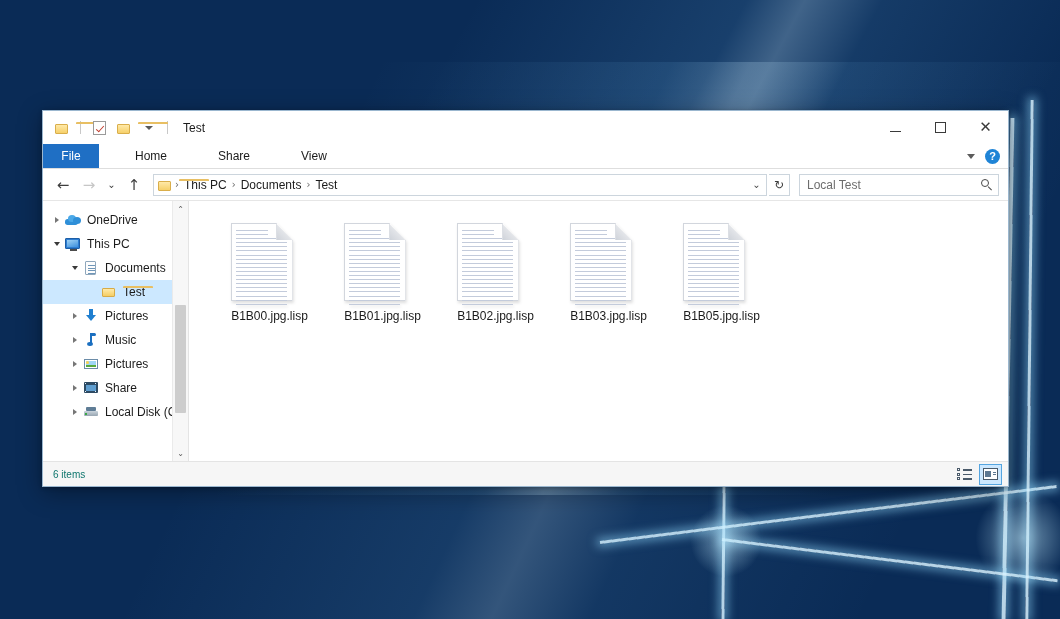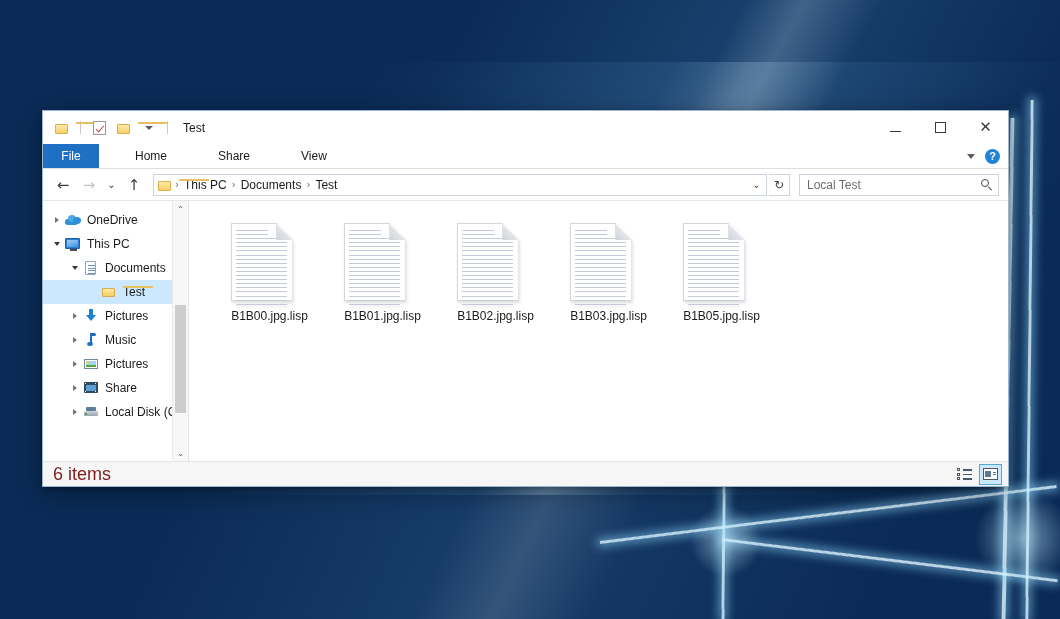--- a/index.html
+++ b/index.html
@@ -643,22 +643,22 @@
   .statusbar {
     height: 25px;
     border-top: 1px solid #e4e4e4;
     background: #f6f6f6;
     display: flex;
     align-items: center;
     padding: 0 6px 0 10px;
     flex: 0 0 auto;
   }
   .status-text {
-    font-size: 18px;
-    color: #7f1d1d;
+    font-size: 10px;
+    color: #0f766e;
   }
   .view-btns {
     margin-left: auto;
     display: flex;
     gap: 3px;
     align-items: center;
   }
   .view-btn {
     width: 23px; height: 21px;
     display: flex; align-items: center; justify-content: center;

